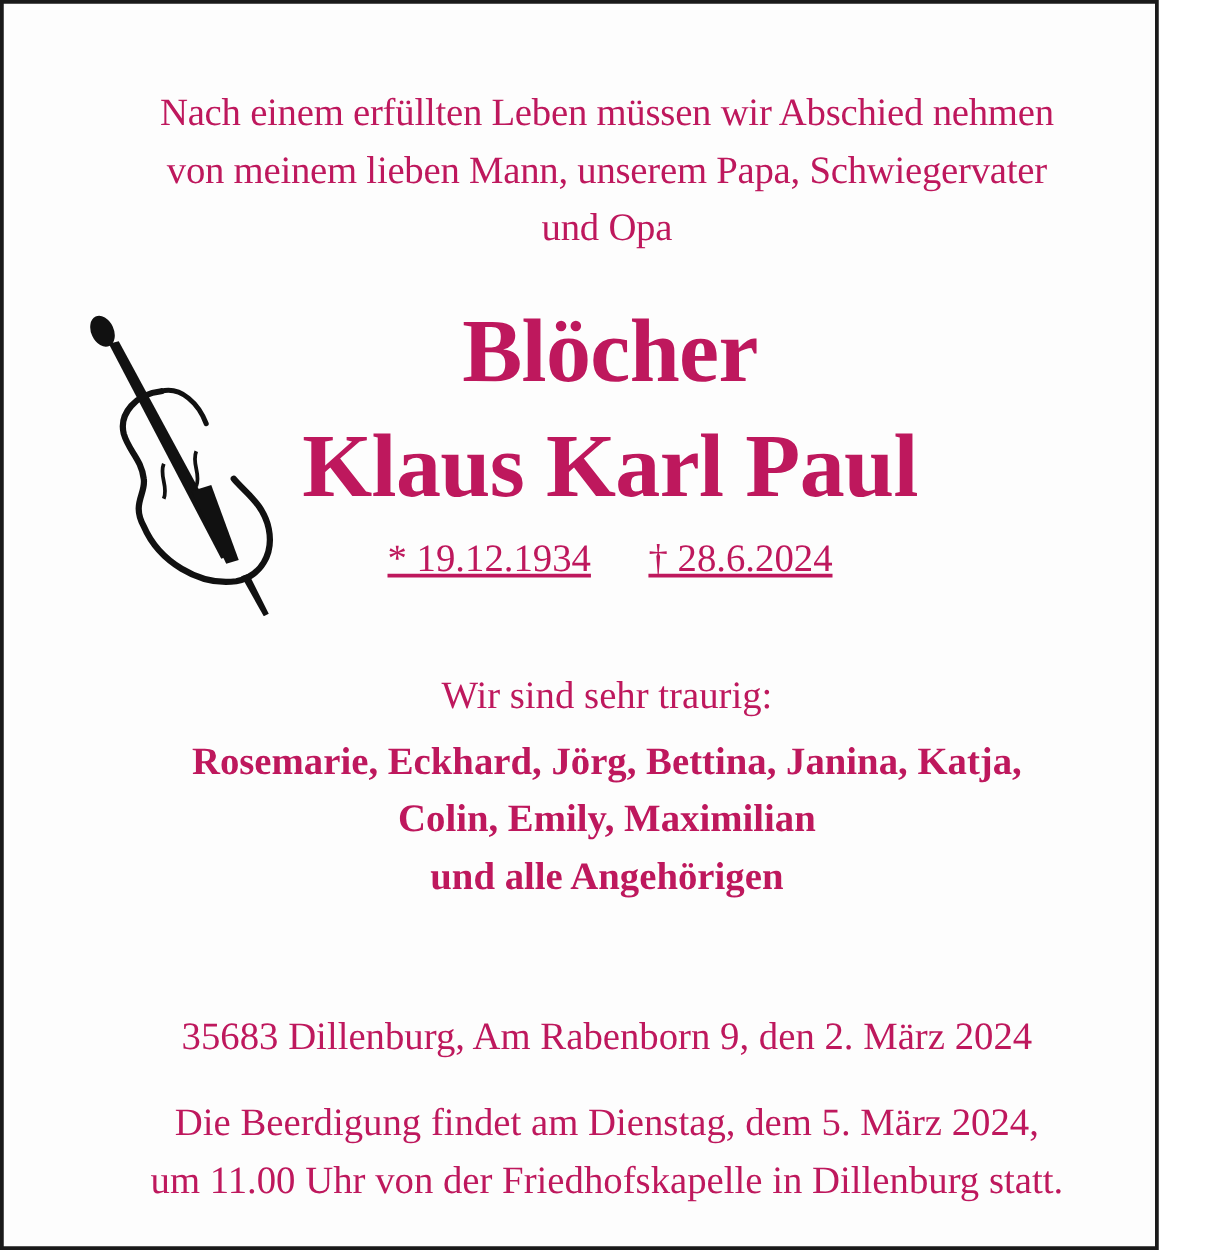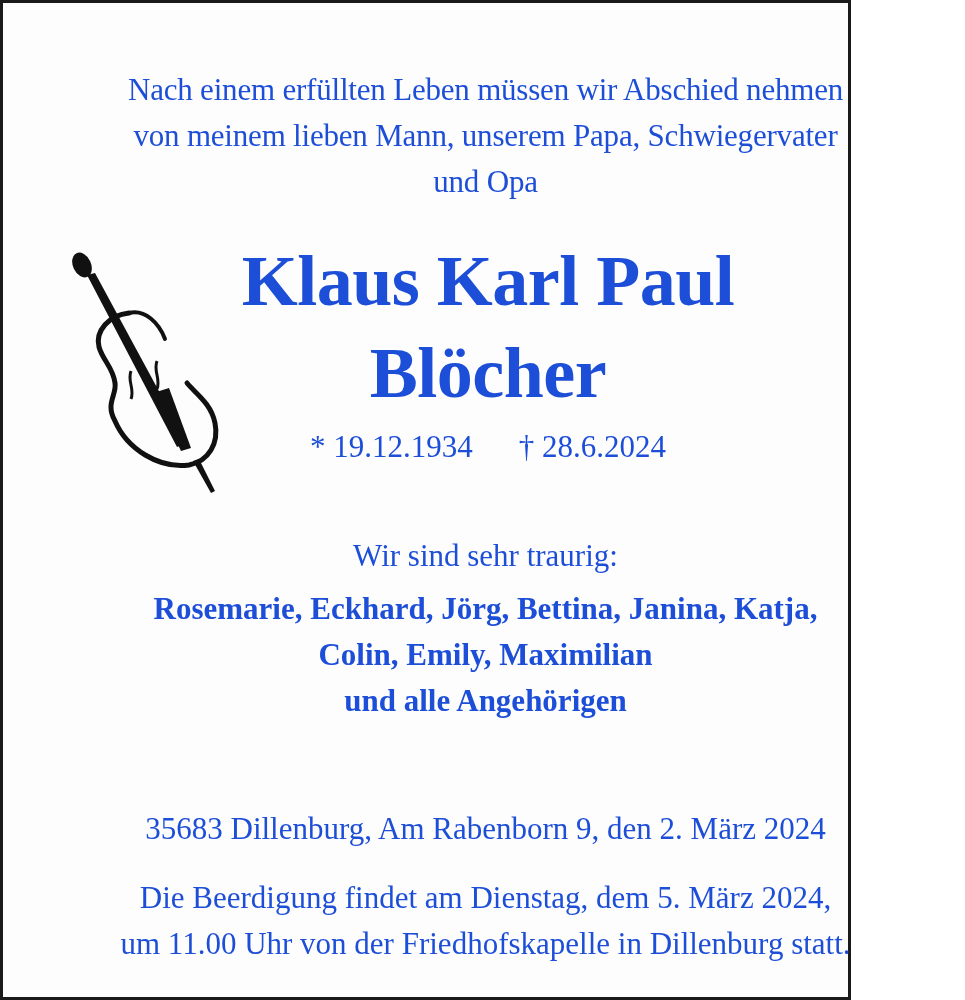--- a/index.html
+++ b/index.html
@@ -1,33 +1,33 @@
 <!DOCTYPE html>
 <html><head>
   <meta charset="utf-8">
   <style>
     html, body { margin: 0; padding: 0; background: #ffffff; }
     body { width: 965px; height: 1000px; overflow: hidden; }
     .frame {
       position: absolute; left: 0; top: 0;
-      width: 851px; height: 1000px;
+      width: 927px; height: 1000px;
       box-sizing: border-box;
       border: 3px solid #1a1a1a;
       background: #fdfdfd;
       font-family: "Liberation Serif", "DejaVu Serif", serif;
-      color: #1d4ed8;
+      color: #be185d;
     }
     .abs { position: absolute; left: 0; width: 965px; text-align: center; }
     .intro { top: 64px; font-size: 31px; line-height: 46px; letter-spacing: -0.2px; }
     .name {
       top: 232px; left: 120px; width: 730px;
       font-size: 72px; font-weight: bold; line-height: 92px; letter-spacing: -0.5px;
     }
     .dates { top: 420px; left: 120px; width: 730px; font-size: 31px; line-height: 48px; }
-    .dates span { display: inline-block; }
+    .dates span { display: inline-block; text-decoration: underline; }
     .dates .gap { width: 46px; }
     .sad { top: 530px; font-size: 31px; line-height: 46px; }
     .family { top: 583px; font-size: 31px; font-weight: bold; line-height: 46px; }
     .address { top: 803px; font-size: 31px; line-height: 46px; }
     .funeral { top: 872px; font-size: 31px; line-height: 46px; }
     .cello {
       position: absolute; left: 66px; top: 240px; width: 156px; height: 250px;
     }
   </style>
 </head>
@@ -53,22 +53,22 @@
     <path d="M60 70 C 40 72, 26 88, 30 104 C 34 118, 44 124, 46 140
              C 48 152, 36 160, 46 178 C 58 206, 90 226, 120 222
              C 140 218, 150 200, 146 180 C 142 160, 126 150, 118 140" fill="none" stroke="#111" stroke-width="5" stroke-linecap="round"></path>
     <path d="M60 70 C 76 66, 90 80, 96 96" fill="none" stroke="#111" stroke-width="4" stroke-linecap="round"></path>
 
     <path d="M62 128 C 58 138, 66 146, 62 156" fill="none" stroke="#111" stroke-width="3"></path>
     <path d="M88 118 C 84 128, 92 136, 88 146" fill="none" stroke="#111" stroke-width="3"></path>
   </svg>
 
   <div class="abs name">
+    <div>Blöcher</div>
     <div>Klaus Karl Paul</div>
-    <div>Blöcher</div>
   </div>
 
   <div class="abs dates">
     <span>* 19.12.1934</span><span class="gap"></span><span>† 28.6.2024</span>
   </div>
 
   <div class="abs sad">Wir sind sehr traurig:</div>
 
   <div class="abs family">
     <div>Rosemarie, Eckhard, Jörg, Bettina, Janina, Katja,</div>

